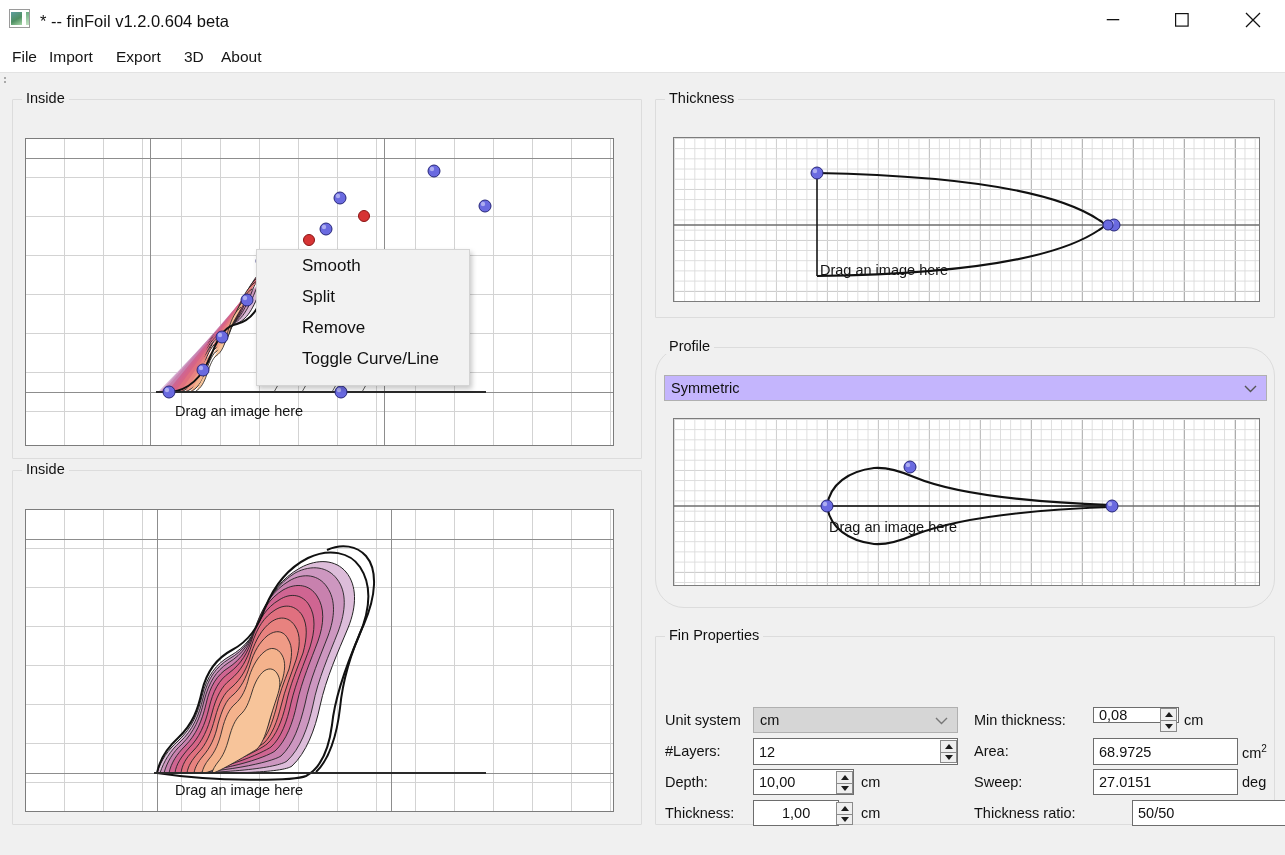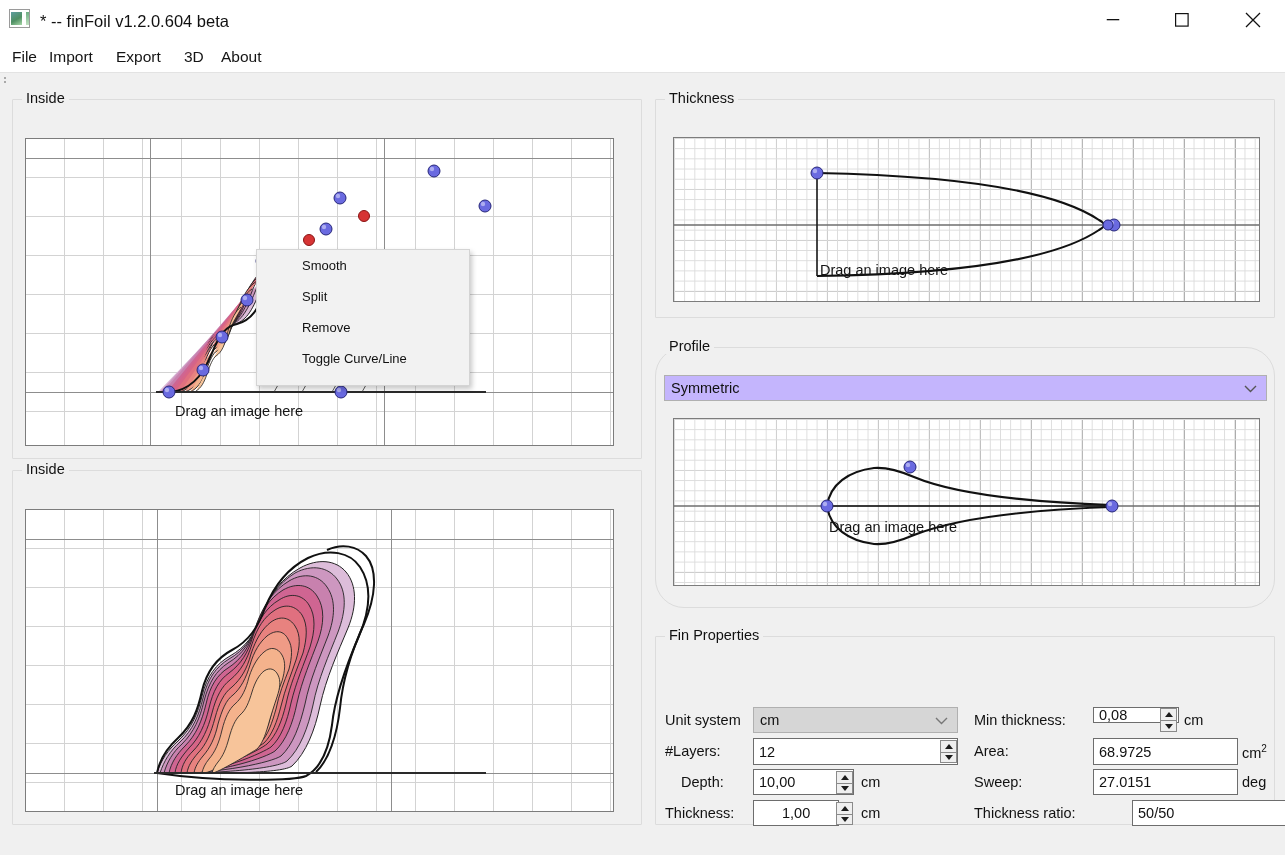--- a/index.html
+++ b/index.html
@@ -86,21 +86,21 @@
   }
   
   #ctxmenu{
     position:absolute;left:256px;top:249px;width:212px;height:135px;
     background:#f2f2f2;border:1px solid #d4d4d4;
     box-shadow:2px 3px 5px rgba(0,0,0,0.22);
     z-index:50;
   }
   .ctx-item{
     height:31px;line-height:31px;padding-left:45px;
-    font-size:13px;color:#111;white-space:nowrap;cursor:default;
+    font-size:17px;color:#111;white-space:nowrap;cursor:default;
   }
   
   .flabel{position:absolute;font-size:14.5px;color:#111;white-space:nowrap;}
   .tfield{
     position:absolute;background:#ffffff;border:1px solid #6d6d6d;box-sizing:border-box;
     font-size:14.5px;color:#111;font-family:"Liberation Sans", sans-serif;
     padding:0 0 0 5px;outline:none;
   }
   .combo{
     position:absolute;background:#d6d6d6;border:1px solid #b0b0b0;box-sizing:border-box;
@@ -470,21 +470,21 @@
         <i class="tri down"></i>
       </div>
   </div>
 
   <div class="flabel" style="left:318px;top:106px;">Area:</div>
   <input class="tfield" style="left: 437px; top: 101px; width: 145px; height: 27px;" value="68.9725">
   <div class="unit" style="left:586px;top:106px;">
     <span>cm</span><span class="sup">2</span>
   </div>
 
-  <div class="flabel" style="left:9px;top:137px;margin-left:16px;">Depth:</div>
+  <div class="flabel" style="left:9px;top:137px;">Depth:</div>
   <input class="tfield" style="left: 97px; top: 132px; width: 101px; height: 26px;" value="10,00">
   <div class="spin" style="left:180px;top:134px;height:23px;">
     <div class="sb up">
         <i class="tri up"></i>
       </div>
     <div class="sb down">
         <i class="tri down"></i>
       </div>
   </div>
   <div class="unit" style="left:205px;top:137px;">cm</div>

